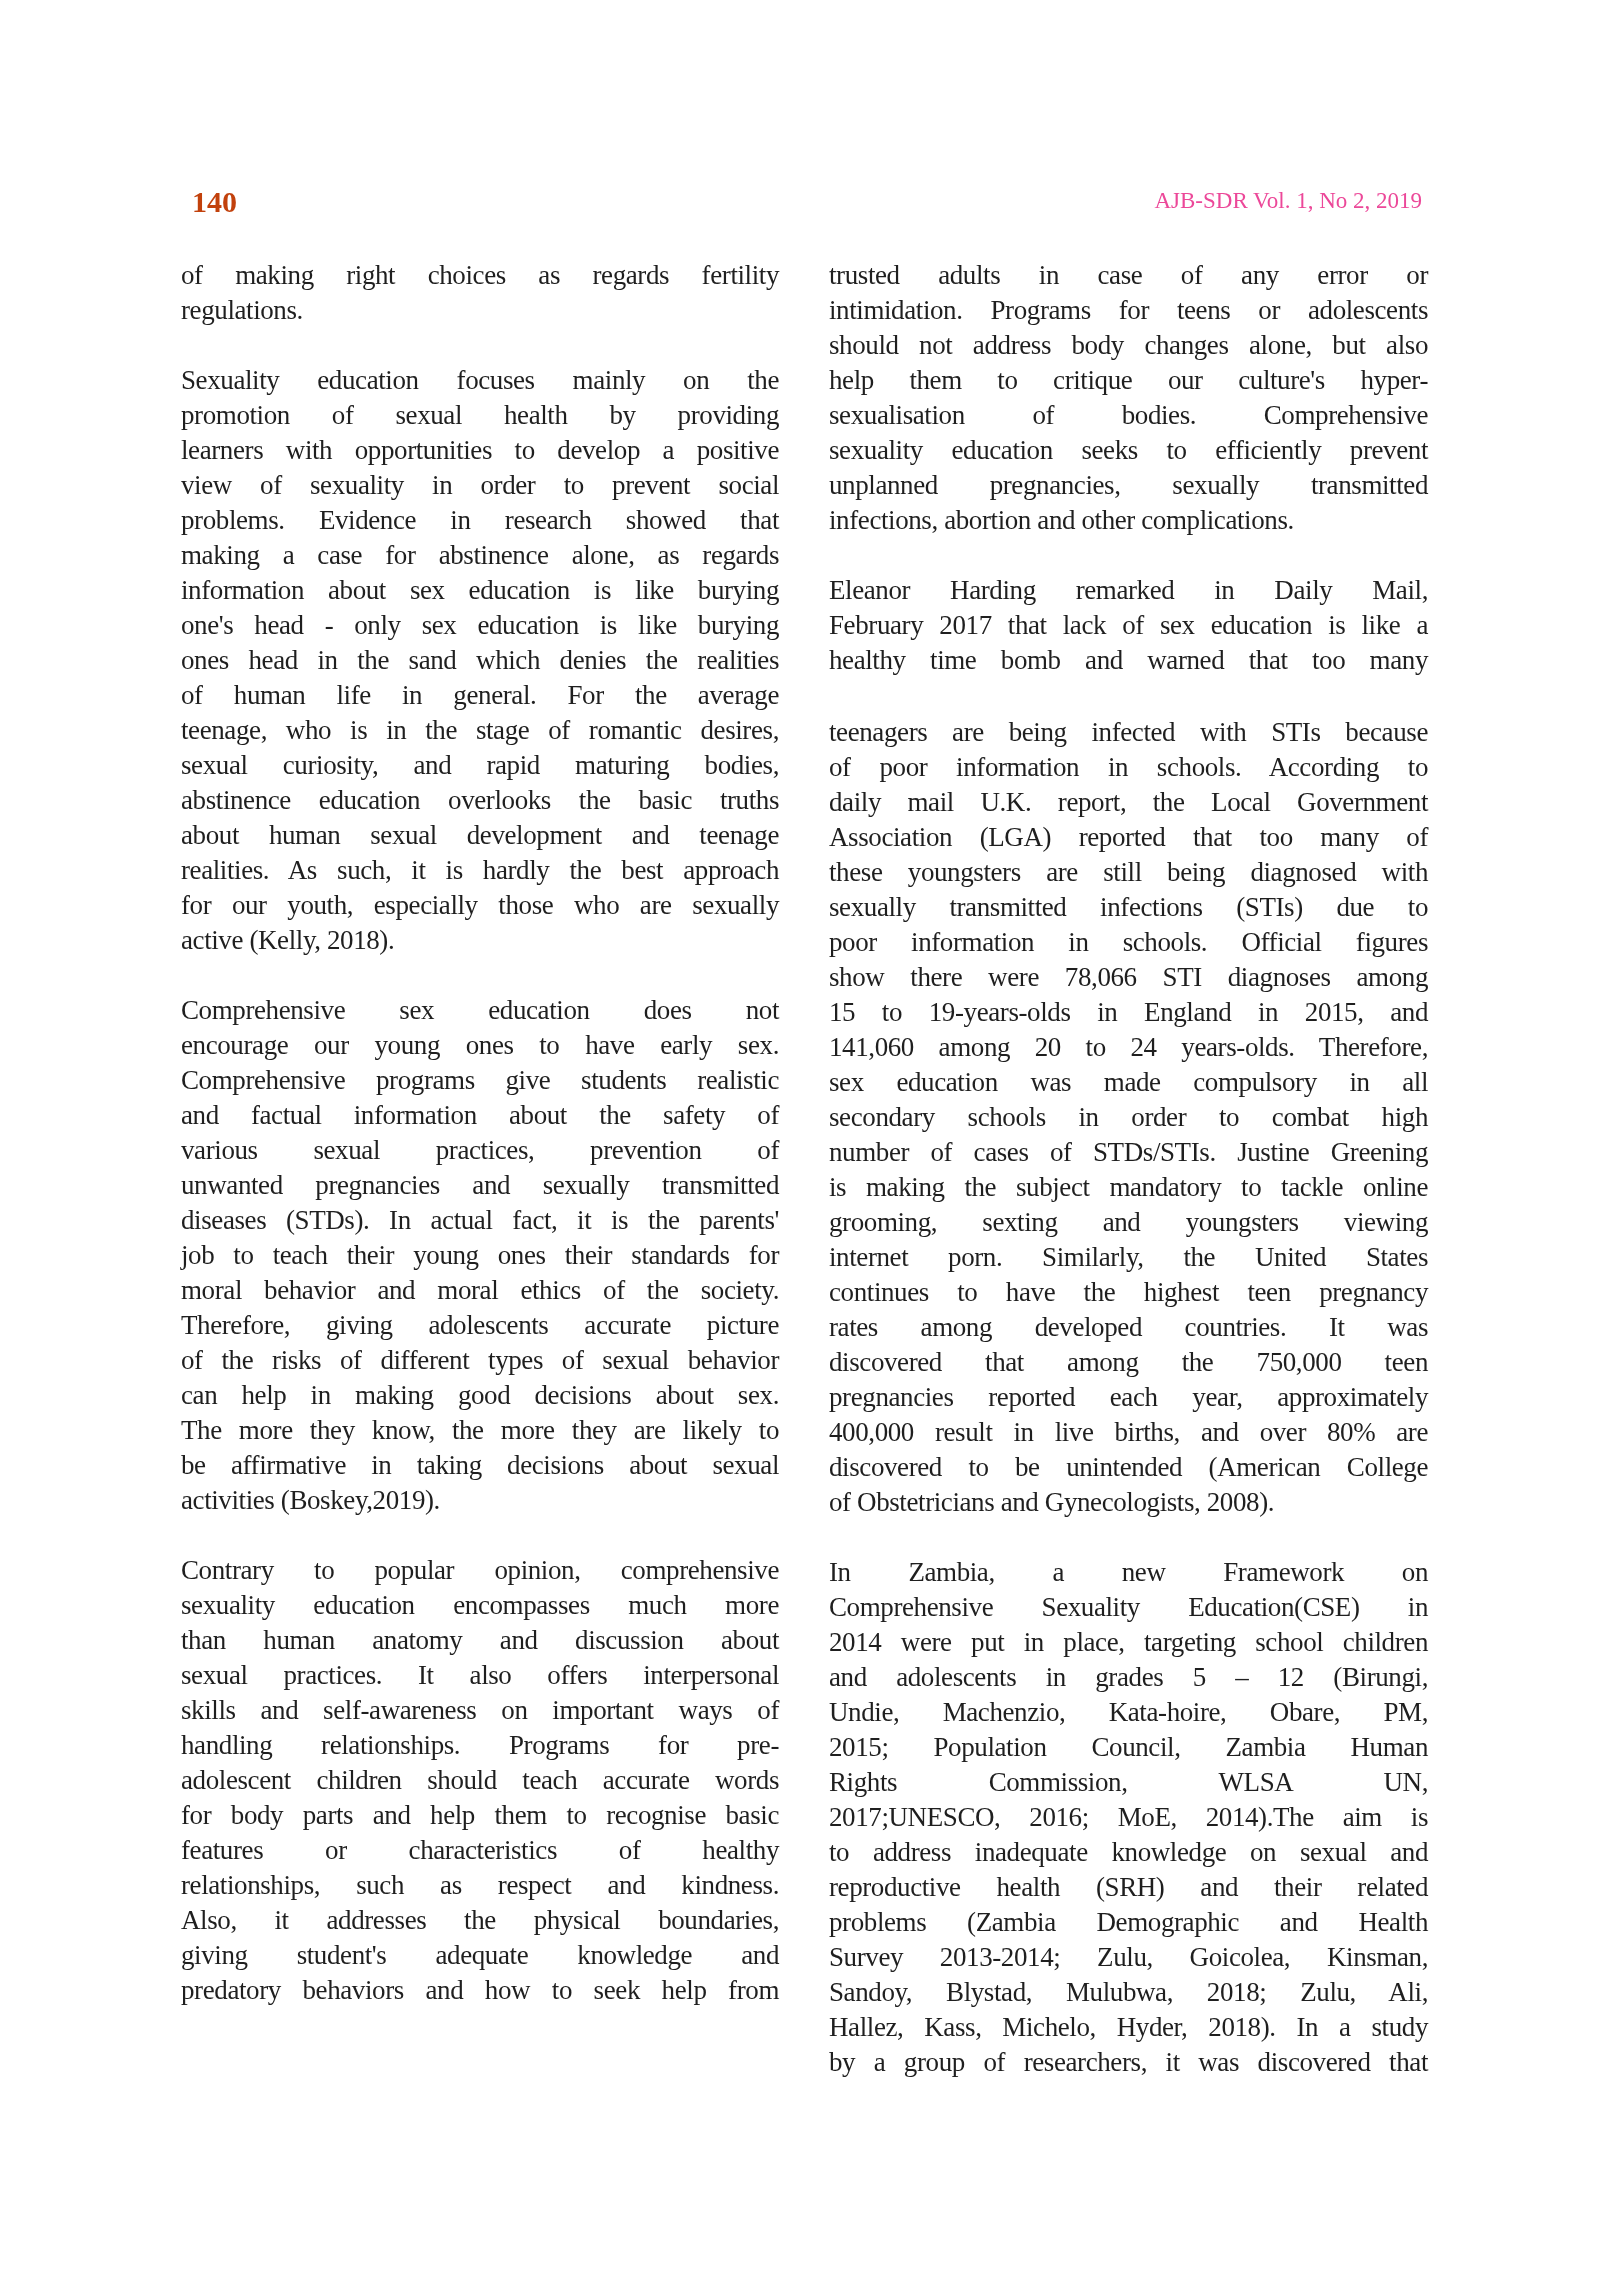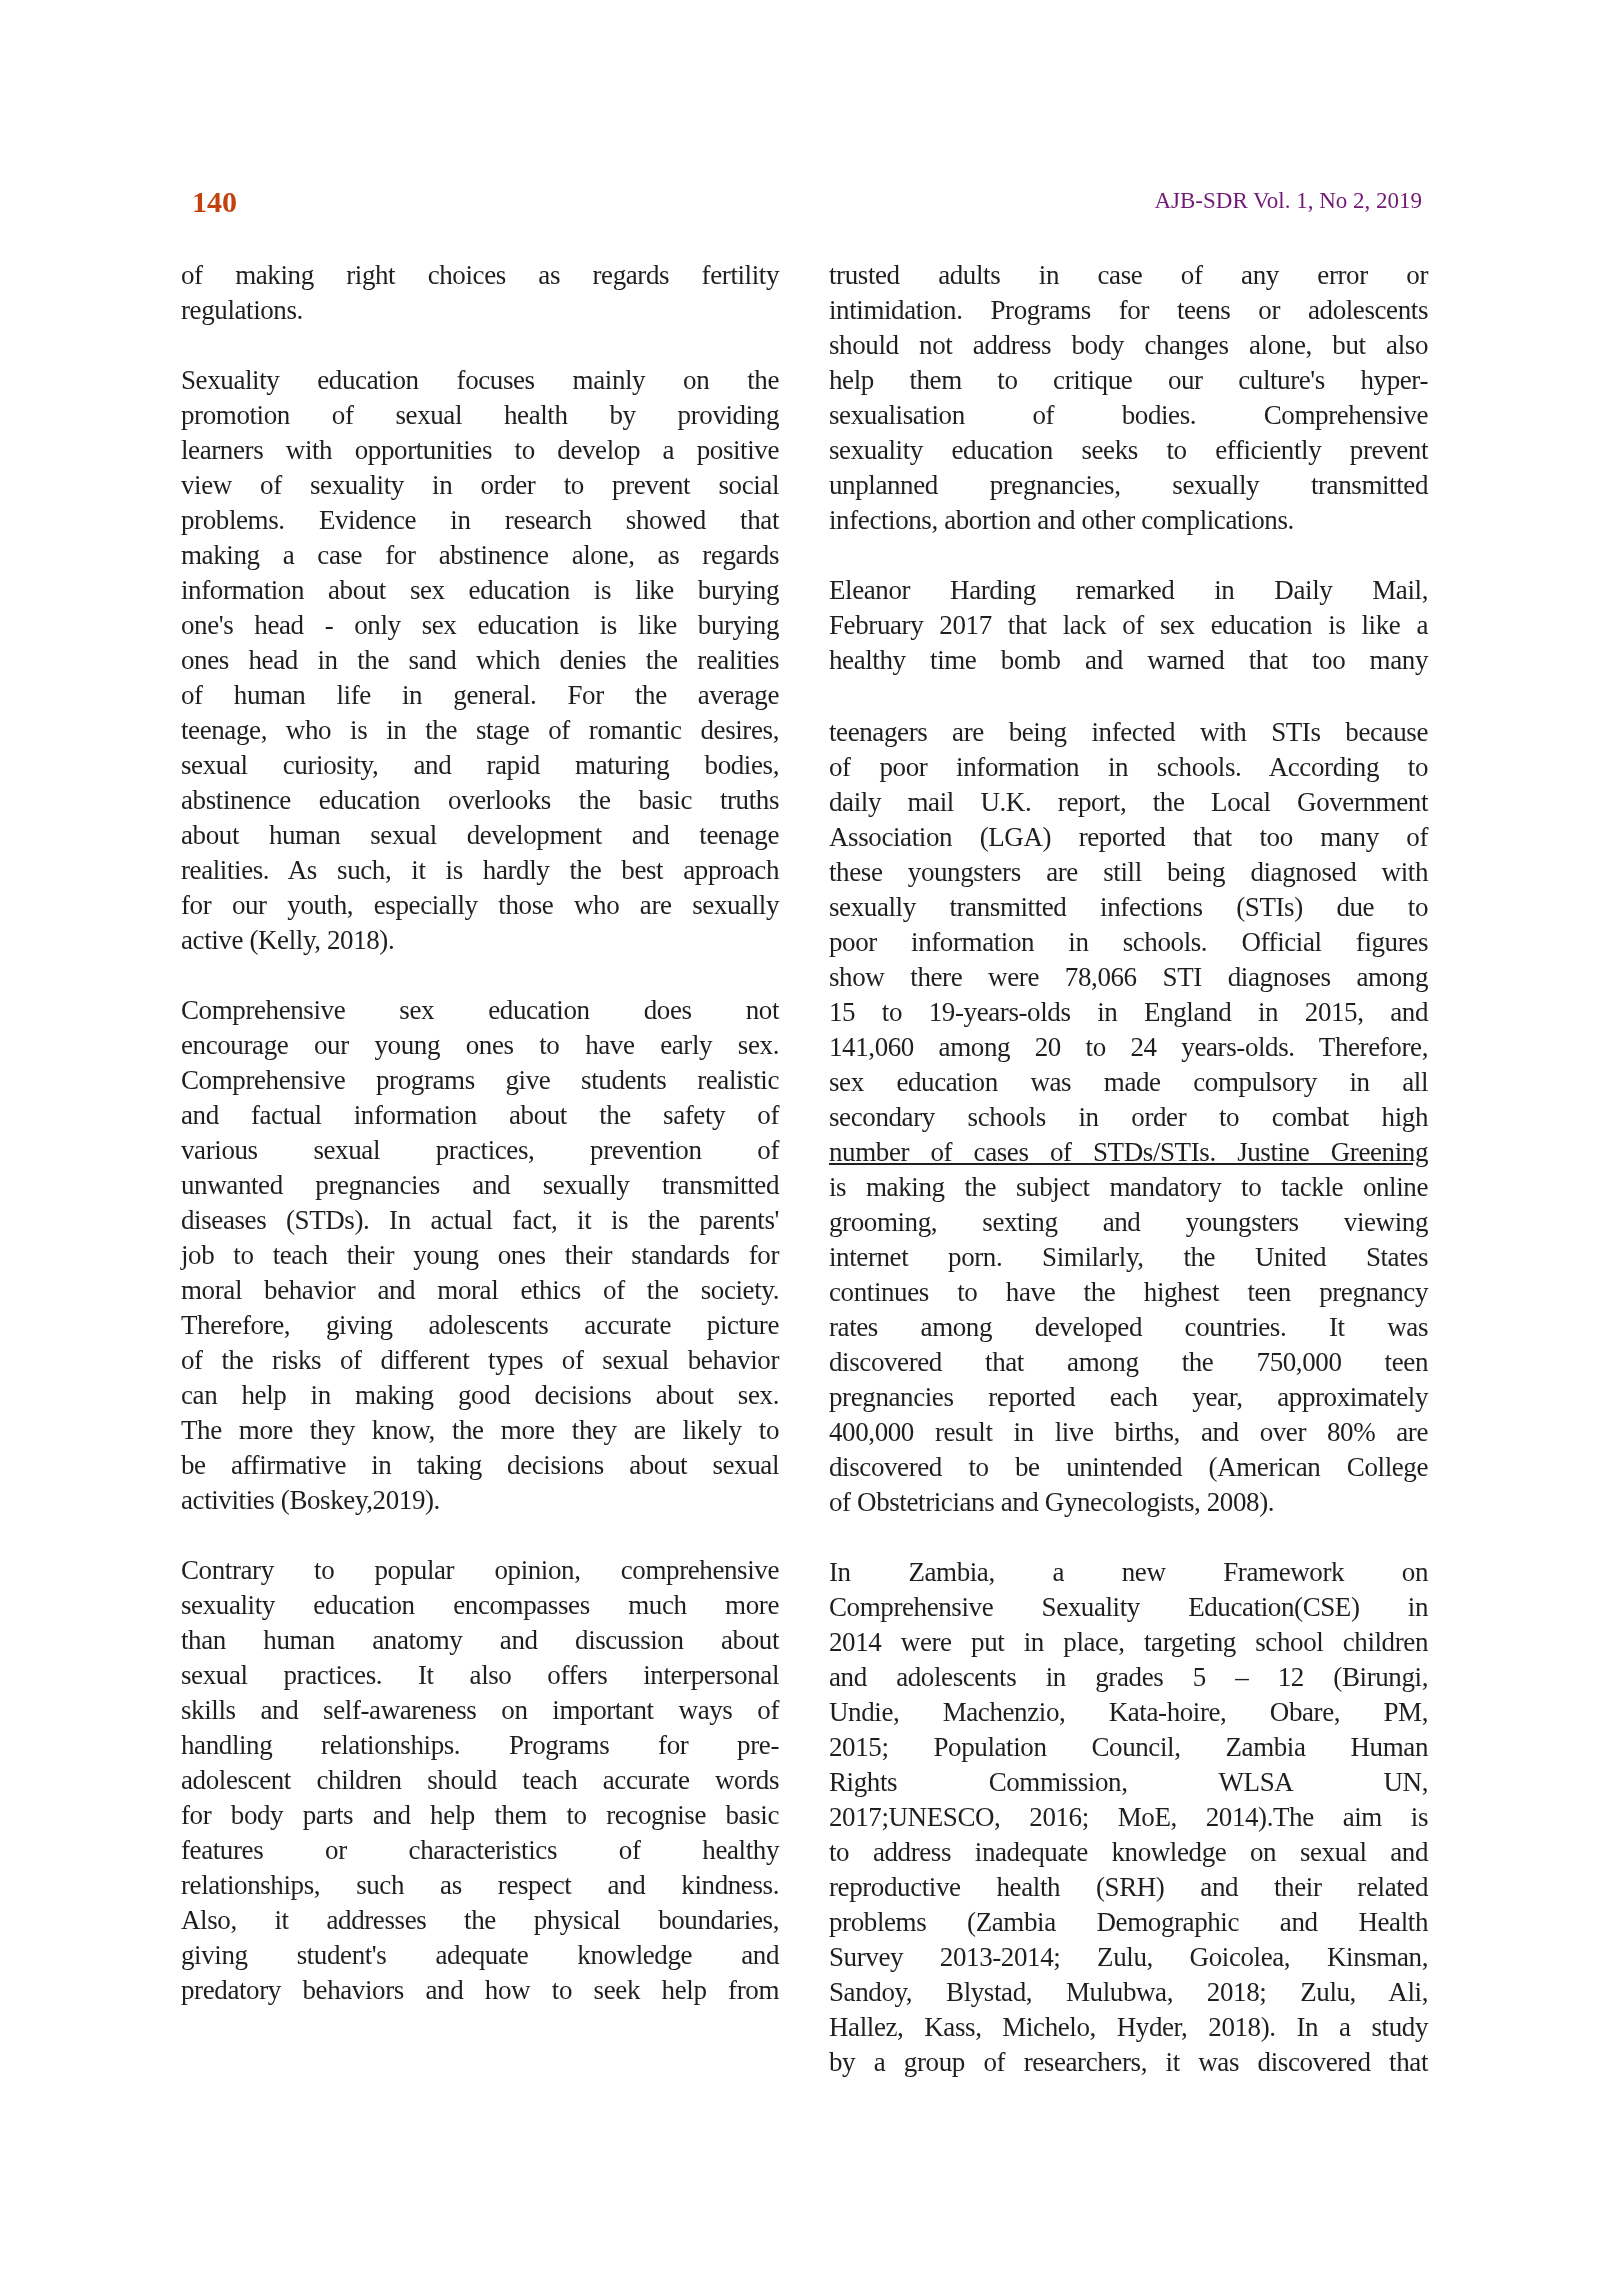--- a/index.html
+++ b/index.html
@@ -23,21 +23,21 @@
     font-weight: bold;
     line-height: 34px;
     color: #c2410c;
   }
   .running-header {
     position: absolute;
     right: 199px;
     top: 187px;
     font-size: 23px;
     line-height: 28.5px;
-    color: #701a75;
+    color: #ec4899;
     white-space: nowrap;
   }
   .column {
     position: absolute;
     top: 258px;
     font-size: 27px;
     line-height: 35px;
   }
   .column.left { left: 181px; width: 598px; }
   .column.right { left: 829px; width: 599px; }
@@ -139,21 +139,21 @@
         <span class="line" style="text-align-last: justify; display: block;">daily mail U.K. report, the Local Government</span>
         <span class="line" style="text-align-last: justify; display: block;">Association (LGA) reported that too many of</span>
         <span class="line" style="text-align-last: justify; display: block;">these youngsters are still being diagnosed with</span>
         <span class="line" style="text-align-last: justify; display: block;">sexually transmitted infections (STIs) due to</span>
         <span class="line" style="text-align-last: justify; display: block;">poor information in schools. Official figures</span>
         <span class="line" style="text-align-last: justify; display: block;">show there were 78,066 STI diagnoses among</span>
         <span class="line" style="text-align-last: justify; display: block;">15 to 19-years-olds in England in 2015, and</span>
         <span class="line" style="text-align-last: justify; display: block;">141,060 among 20 to 24 years-olds. Therefore,</span>
         <span class="line" style="text-align-last: justify; display: block;">sex education was made compulsory in all</span>
         <span class="line" style="text-align-last: justify; display: block;">secondary schools in order to combat high</span>
-        <span class="line" style="text-align-last: justify; display: block; text-decoration: underline;">number of cases of STDs/STIs. Justine Greening</span>
+        <span class="line" style="text-align-last: justify; display: block;">number of cases of STDs/STIs. Justine Greening</span>
         <span class="line" style="text-align-last: justify; display: block;">is making the subject mandatory to tackle online</span>
         <span class="line" style="text-align-last: justify; display: block;">grooming, sexting and youngsters viewing</span>
         <span class="line" style="text-align-last: justify; display: block;">internet porn. Similarly, the United States</span>
         <span class="line" style="text-align-last: justify; display: block;">continues to have the highest teen pregnancy</span>
         <span class="line" style="text-align-last: justify; display: block;">rates among developed countries. It was</span>
         <span class="line" style="text-align-last: justify; display: block;">discovered that among the 750,000 teen</span>
         <span class="line" style="text-align-last: justify; display: block;">pregnancies reported each year, approximately</span>
         <span class="line" style="text-align-last: justify; display: block;">400,000 result in live births, and over 80% are</span>
         <span class="line" style="text-align-last: justify; display: block;">discovered to be unintended (American College</span>
         <span class="line last">of Obstetricians and Gynecologists, 2008).</span>

